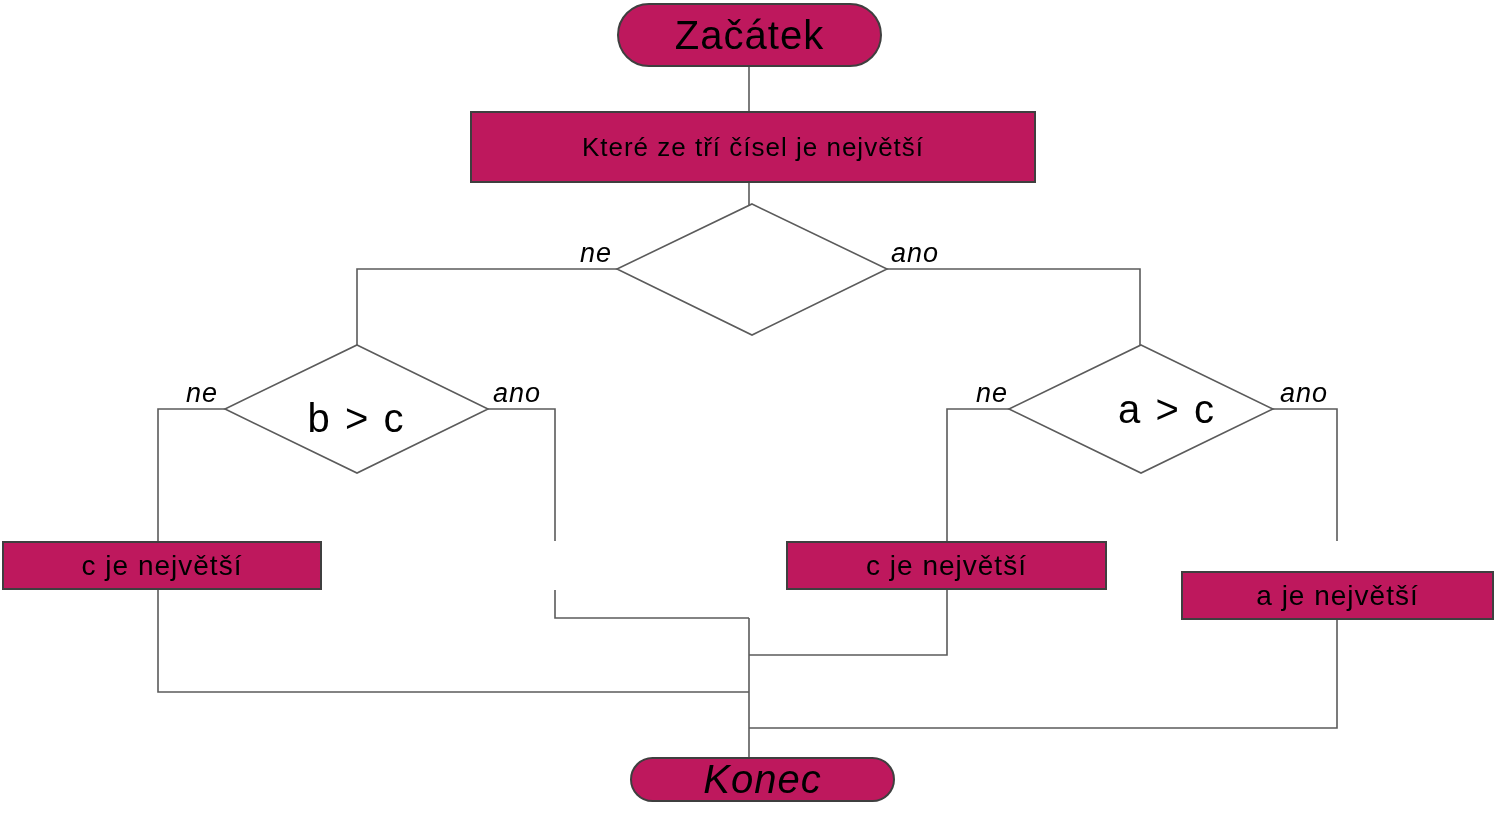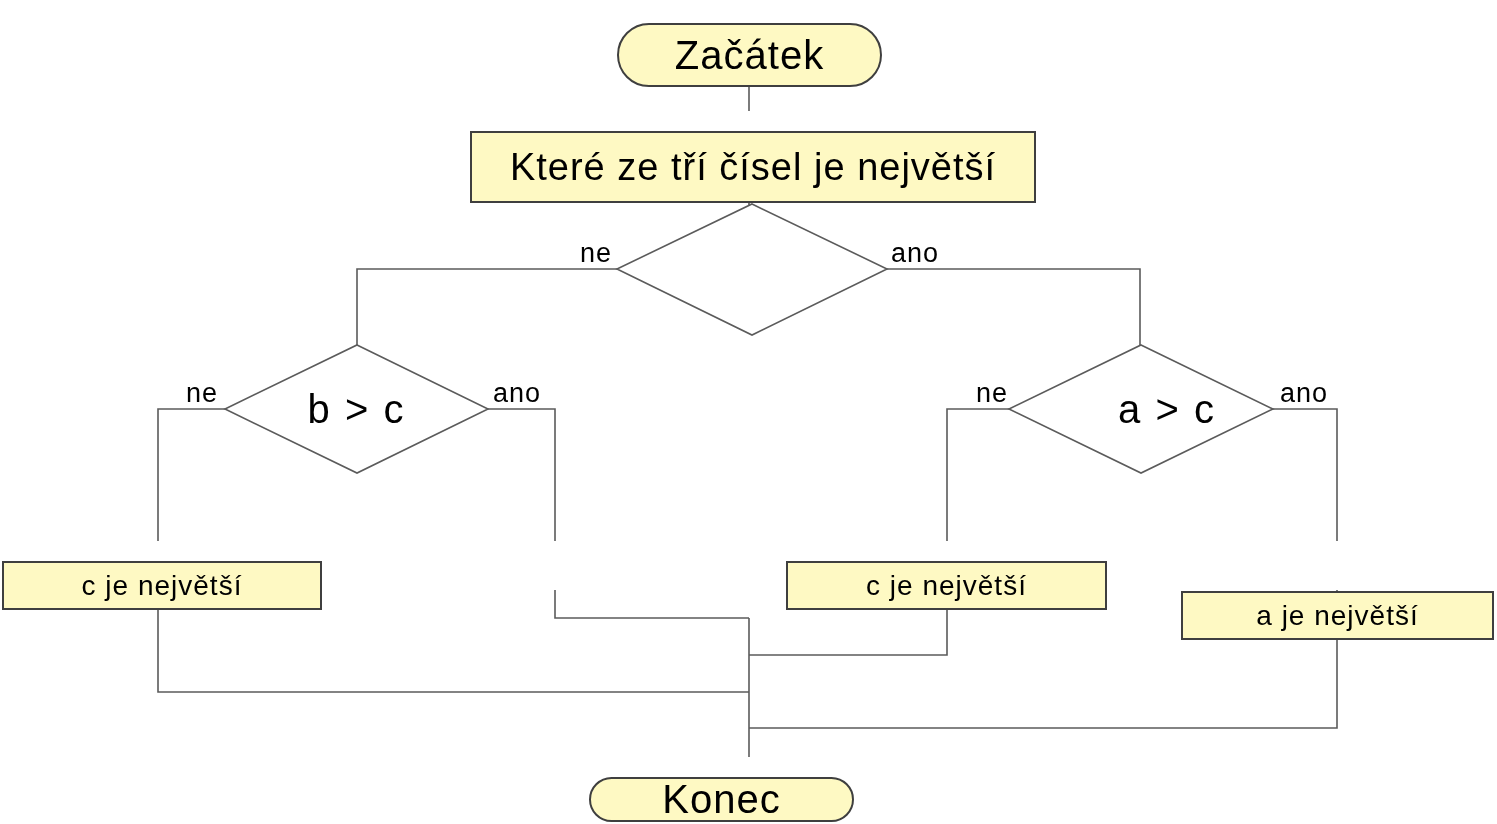--- a/index.html
+++ b/index.html
@@ -23,50 +23,50 @@
     stroke-width: 1.6;
   }
   .wires polygon {
     fill: #ffffff;
     stroke: #5b5b5b;
     stroke-width: 1.6;
   }
   .node {
     position: absolute;
     box-sizing: border-box;
-    background: #fef9c3;
+    background: #be185d;
     border: 2px solid #3f3f3f;
     display: flex;
     align-items: center;
     justify-content: center;
     white-space: nowrap;
     letter-spacing: 1px;
-    margin-top: 20px;
   }
   .terminal {
     border-radius: 33px;
     font-size: 40px;
   }
-  .process { font-size: 38px; }
+  .process { font-size: 26px; }
   .result  { font-size: 28px; }
   .decision-label {
     position: absolute;
     display: flex;
     align-items: center;
     justify-content: center;
     font-size: 40px;
     letter-spacing: 2px;
     white-space: nowrap;
   }
   .branch-label {
     position: absolute;
     font-size: 27px;
     line-height: 1.1;
     letter-spacing: 1px;
     white-space: nowrap;
+    font-style: italic;
   }
   .branch-label.align-right { text-align: right; }
 </style>
 </head>
 <body>
 
 <div class="stage">
 
   <svg class="wires" viewBox="0 0 1497 824" xmlns="http://www.w3.org/2000/svg">
 
@@ -87,35 +87,35 @@
     <polygon points="752,204 887,269 752,335 617,269"></polygon>
     <polygon points="357,345 488,409 357,473 225,409"></polygon>
     <polygon points="1141,345 1273,409 1141,473 1009,409"></polygon>
   </svg>
 
   <div class="node terminal" style="left:617px; top:3px; width:265px; height:64px;">Začátek</div>
 
   <div class="node process" style="left:470px; top:111px; width:566px; height:72px;">Které ze tří čísel je největší</div>
 
 
-  <div class="decision-label" style="left:225px; top:345px; width:263px; height:128px;">b &gt; c</div>
+  <div class="decision-label" style="left:225px; top:354px; width:263px; height:128px;">b &gt; c</div>
 
   <div class="decision-label" style="left:1035px; top:345px; width:264px; height:128px;">a &gt; c</div>
 
   <div class="branch-label align-right" style="left:542px; top:239px; width:70px;">ne</div>
   <div class="branch-label" style="left:891px; top:239px; width:90px;">ano</div>
 
   <div class="branch-label align-right" style="left:148px; top:379px; width:70px;">ne</div>
   <div class="branch-label" style="left:493px; top:379px; width:90px;">ano</div>
 
   <div class="branch-label align-right" style="left:938px; top:379px; width:70px;">ne</div>
   <div class="branch-label" style="left:1280px; top:379px; width:90px;">ano</div>
 
   <div class="node result" style="left:2px; top:541px; width:320px; height:49px;">c je největší</div>
 
 
   <div class="node result" style="left:786px; top:541px; width:321px; height:49px;">c je největší</div>
 
   <div class="node result" style="left:1181px; top:571px; width:313px; height:49px;">a je největší</div>
 
-  <div class="node terminal" style="left:589px; top:757px; width:265px; height:45px; border-radius:32px;">Konec</div>
+  <div class="node terminal" style="left:630px; top:757px; width:265px; height:45px; border-radius:32px;font-style:italic;">Konec</div>
 
 </div>
 
 </body></html>

